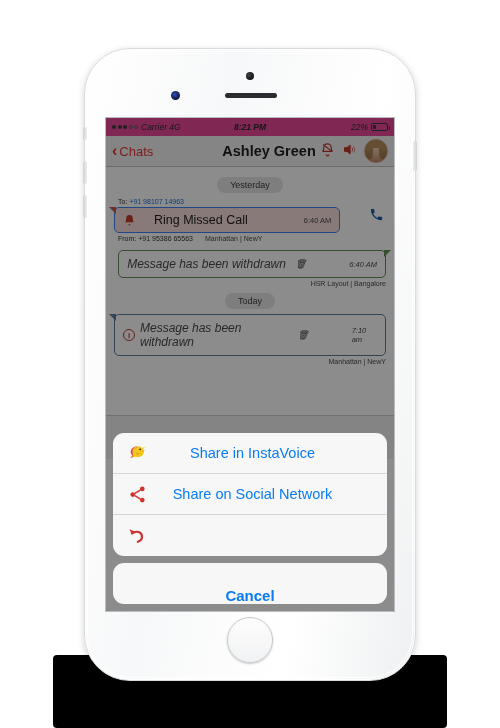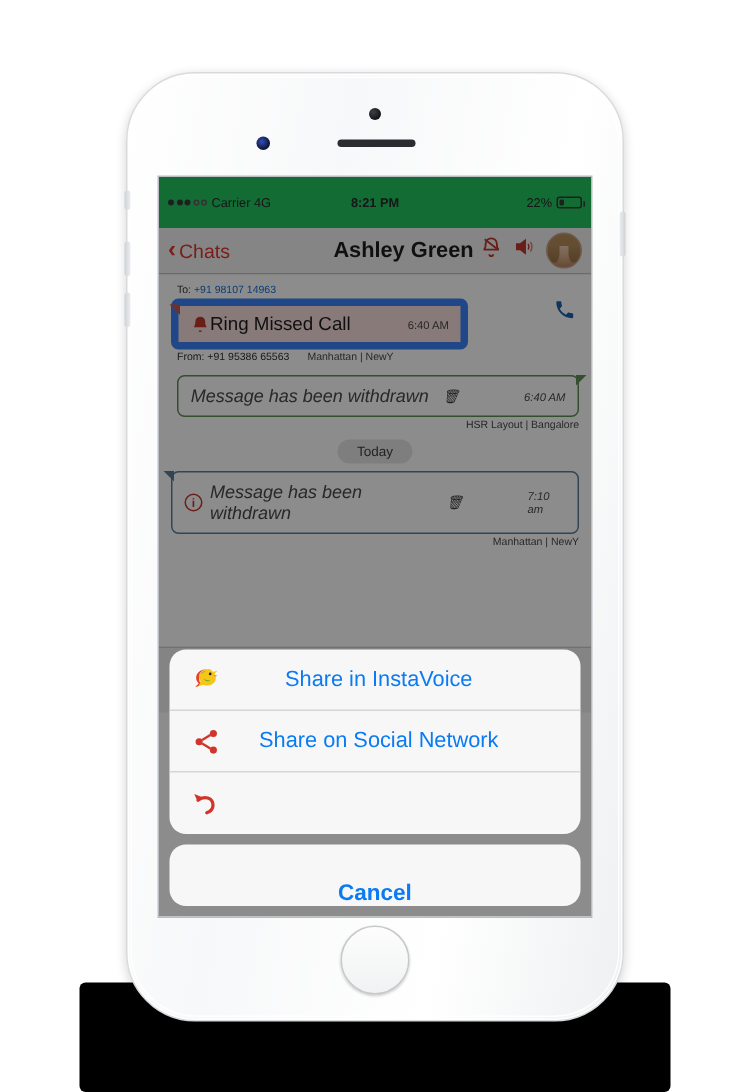--- a/index.html
+++ b/index.html
@@ -72,23 +72,23 @@
   .screen {
     position:absolute; left:50%; margin-left:-145px; top:68px;
     width:290px; height:495px;
     background:#ffffff;
     overflow:hidden;
     border:1px solid #b9bcc0;
   }
 
   
   .statusbar {
-    height:34px; background:#22c55e;
+    height:18px; background:#ec4899;
     display:flex; align-items:center; padding:0 6px;
-    font-size:8.5px; color:#2a2a2a; position:relative;
+    font-size:8.5px; color:#2a2a2a; position:relative;font-style:italic;
   }
   .sb-left { display:flex; align-items:center; gap:3px; }
   .dots { display:flex; gap:1.5px; align-items:center; }
   .dot { width:4px; height:4px; border-radius:50%; background:#3a3a3a; }
   .dot.hollow { background:transparent; border:1px solid #5d5d5d; }
   .sb-time { position:absolute; left:0; right:0; text-align:center; font-size:8.5px; font-weight:bold; }
   .sb-right { margin-left:auto; display:flex; align-items:center; gap:3px; z-index:2; }
   .battery { width:17px; height:8px; border:1px solid #3a3a3a; border-radius:2px; position:relative; }
   .battery::after { content:""; position:absolute; right:-3px; top:2px; width:1.5px; height:4px; background:#3a3a3a; border-radius:0 1px 1px 0; }
   .battery-fill { position:absolute; left:1px; top:1px; bottom:1px; width:22%; background:#3a3a3a; border-radius:1px; }
@@ -142,22 +142,22 @@
 
   .row { display:flex; align-items:flex-start; }
   .row.right { justify-content:flex-end; }
 
   
   .bubble {
     position:relative; display:inline-flex; align-items:center;
     border-radius:5px; padding:5px 8px; font-size:12.5px;
   }
   .bubble.missed {
-    border:5px solid #3b82f6; background:#f6dedc; color:#1d1d1d;
-    gap:0;
+    border:1px solid #3b82f6; background:#f6dedc; color:#1d1d1d;
+    gap:18px;
   }
   .bubble.missed .tail {
     position:absolute; left:-6px; top:-1px;
     width:0; height:0;
     border-top:7px solid #c75a52;
     border-left:7px solid transparent;
   }
   .bell-ico { width:13px; height:13px; position:relative; flex:none; }
   .time-s { font-size:7.5px; color:#4a4a4a; margin-left:4px;padding-left:34px; }
 
@@ -285,20 +285,23 @@
           <span class="avatar">
             <i class="hair-l"></i>
               <i class="hair-r"></i>
               <i class="hair-top"></i>
           </span>
         </div>
       </div>
 
       <div class="chat">
 
+        <div class="daypill-wrap">
+          <span class="daypill">Yesterday</span>
+        </div>
 
         <div>
           <div class="meta-top">
             <span>To:</span>
             <span class="num">+91 98107 14963</span>
           </div>
           <div class="row">
             <div class="bubble missed">
               <span class="tail"></span>
               <span class="bell-ico">

